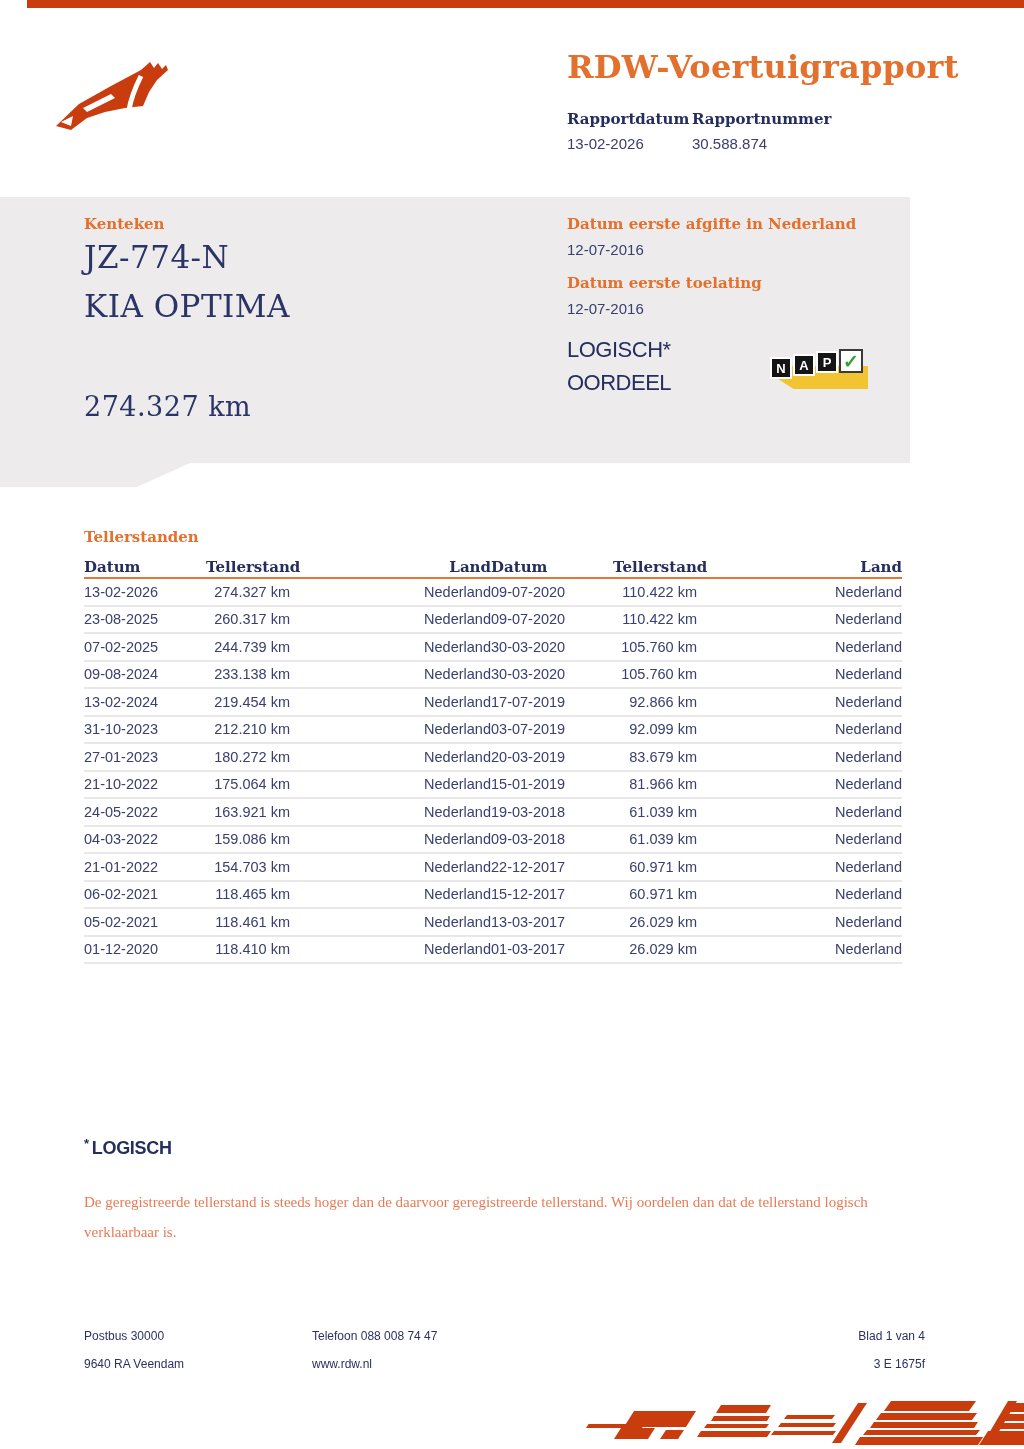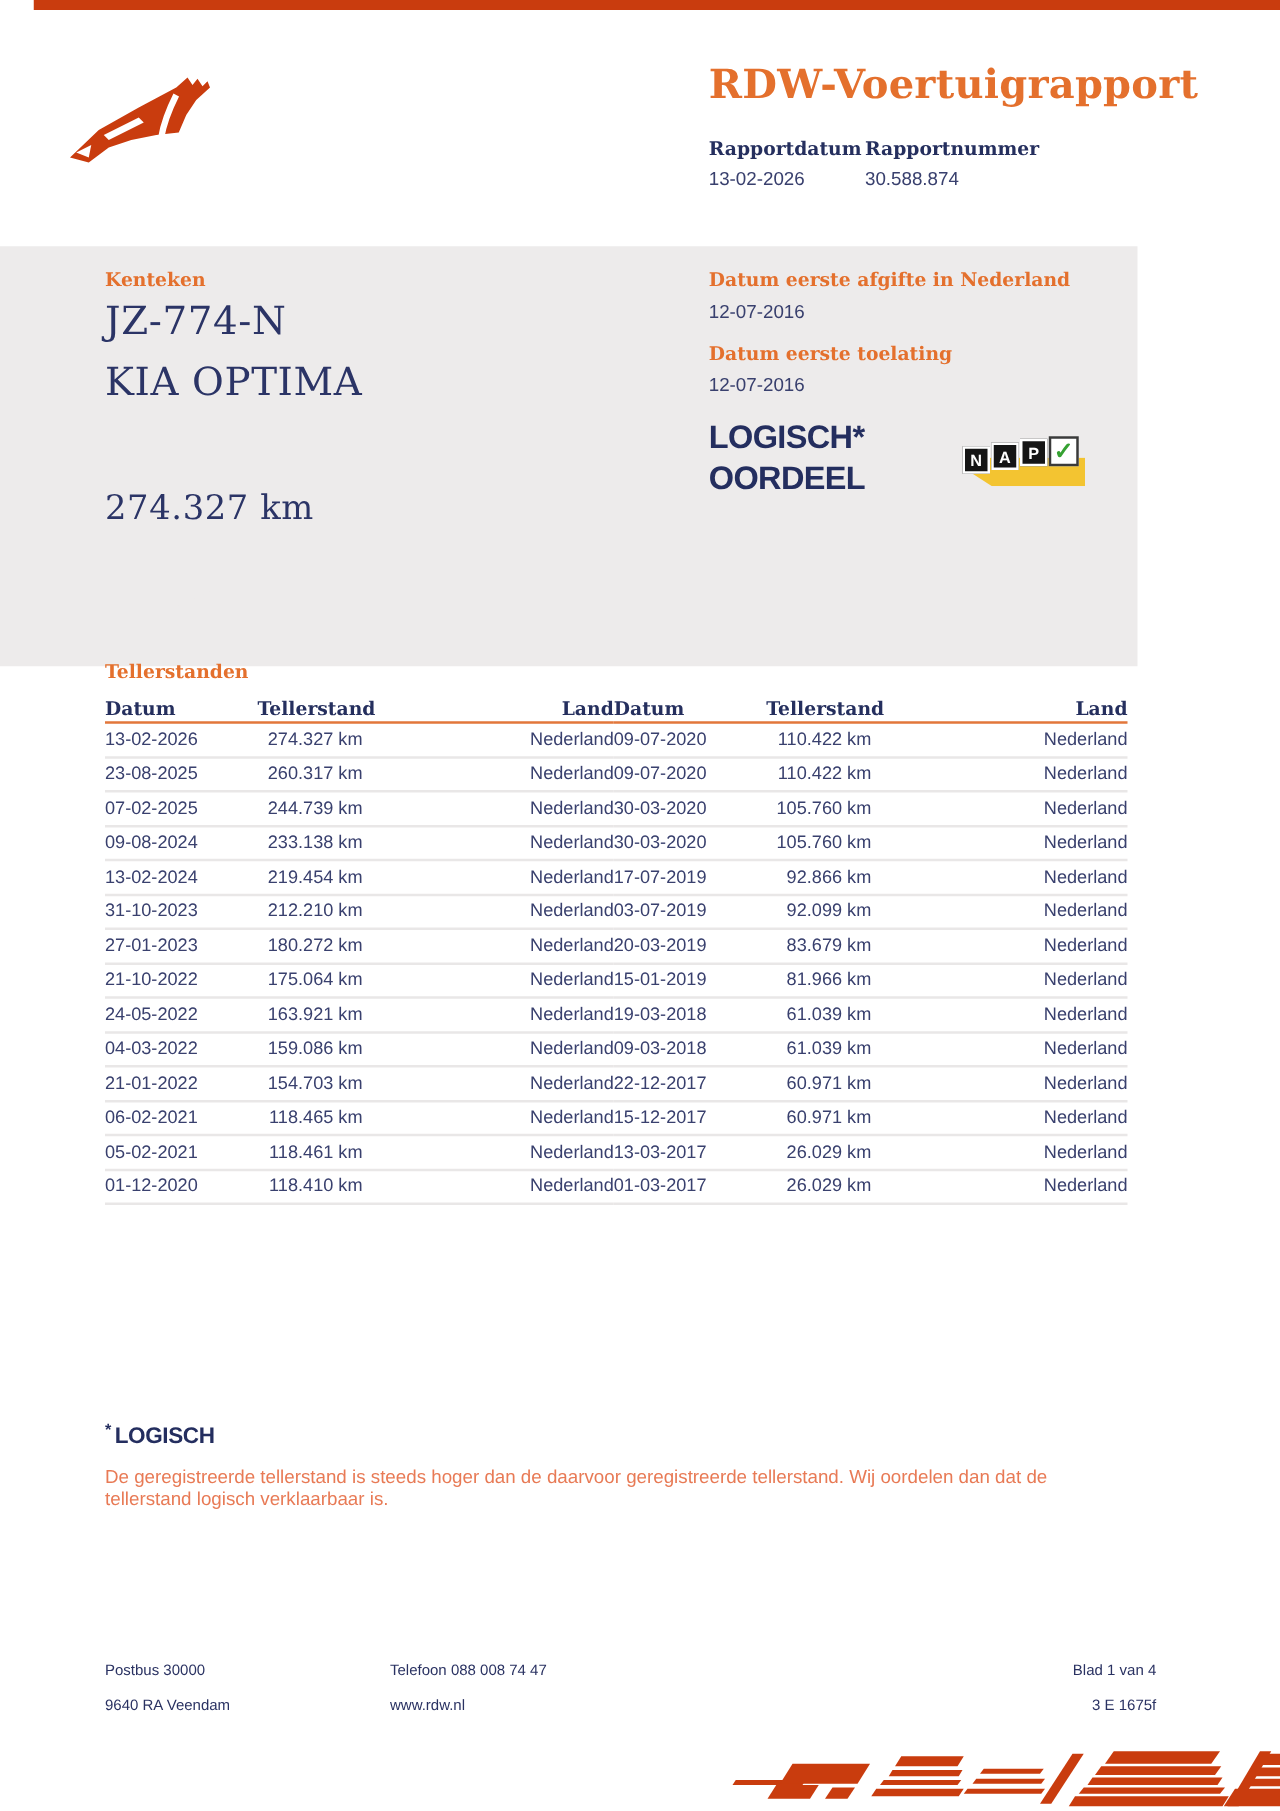--- a/index.html
+++ b/index.html
@@ -27,31 +27,31 @@
   .logo-text{position:absolute;left:183px;top:42px;font-family:"DejaVu Serif",serif;font-weight:bold;
              font-size:42px;color:#1f2a5c;letter-spacing:1px;}
 
   .report-head{position:absolute;left:567px;top:48px;width:420px;}
   .report-title{font-family:"DejaVu Serif",serif;font-weight:bold;font-size:32px;color:var(--accent-orange);letter-spacing:.2px;}
   .report-meta{margin-top:24px;display:grid;grid-template-columns:125px auto;row-gap:7px;}
   .meta-label{font-family:"DejaVu Serif",serif;font-weight:bold;font-size:15px;color:var(--navy);}
   .meta-value{font-size:15px;color:var(--value-navy);}
 
   
-  .panel{position:absolute;left:0;top:197px;width:910px;height:336px;background:var(--panel-gray);}
+  .panel{position:absolute;left:0;top:197px;width:910px;height:266px;background:var(--panel-gray);}
   .panel::after{content:"";position:absolute;left:0;top:266px;width:190px;height:24px;background:var(--panel-gray);
                 clip-path:polygon(0 0,100% 0,72% 100%,0 100%);}
   .panel-col-left{position:absolute;left:84px;top:18px;width:420px;}
   .panel-col-right{position:absolute;left:567px;top:18px;width:330px;}
   .f-label{font-family:"DejaVu Serif",serif;font-weight:bold;font-size:15px;color:var(--accent-orange);}
   .f-value-big{font-family:"DejaVu Serif",serif;font-size:31px;color:#2b3466;margin:6px 0 13px 0;letter-spacing:.5px;}
   .f-value-km{font-family:"DejaVu Serif",serif;font-size:27px;color:#2b3466;margin-top:7px;letter-spacing:.5px;}
   .f-value{font-size:15px;color:var(--value-navy);margin:8px 0 16px 0;}
   .spacer-mid{height:47px;}
-  .oordeel{margin-top:14px;font-weight:bold;font-size:26px;line-height:33px;color:#242e5f;letter-spacing:-0.5px;}
+  .oordeel{margin-top:14px;font-weight:normal;font-size:22px;line-height:33px;color:#242e5f;letter-spacing:-0.5px;}
 
   
   .nap{position:absolute;left:203px;top:134px;width:102px;height:44px;}
   .nap-yellow{position:absolute;left:5px;top:17px;width:93px;height:23px;background:var(--nap-yellow);
               clip-path:polygon(0 0,100% 0,100% 100%,20% 100%,0 48%);}
   .nap-tile{position:absolute;width:22px;height:22px;background:#151515;border:2px solid #fff;
             color:#fff;font-weight:bold;font-size:13px;display:flex;align-items:center;justify-content:center;}
   .nap-t0{left:0;top:8px;} .nap-t1{left:23px;top:5px;} .nap-t2{left:46px;top:2px;}
   .nap-check{position:absolute;left:69px;top:0;width:24px;height:24px;background:#fff;border:2px solid #3a3a3a;
              display:flex;align-items:center;justify-content:center;color:var(--check-green);
@@ -66,21 +66,21 @@
   .thead,.trow{display:grid;grid-template-columns:122px 84px 1fr;align-items:center;}
   .thead{height:22px;border-bottom:2px solid var(--rule-orange);
          font-family:"DejaVu Serif",serif;font-weight:bold;font-size:15px;color:var(--navy);}
   .trow{height:27.5px;border-bottom:2px solid var(--row-line);font-size:14.5px;color:var(--value-navy);}
   .c1,.c2{text-align:right;}
 
   
   .footnote{position:absolute;left:84px;top:1136px;width:800px;}
   .fn-title{font-weight:bold;font-size:18px;color:#242e5f;letter-spacing:-0.3px;}
   .fn-star{font-size:13px;vertical-align:6px;margin-right:3px;}
-  .fn-text{margin-top:14px;font-size:15px;line-height:18px;color:var(--salmon);max-width:790px;}
+  .fn-text{margin-top:28px;font-size:15px;line-height:30px;color:var(--salmon);max-width:790px;font-family:Liberation Serif, serif;}
 
   
   .pfooter{position:absolute;left:84px;top:1322px;width:841px;font-size:12px;color:#2a3262;}
   .frow{display:flex;height:28px;align-items:center;}
   .fc1{width:228px;} .fc2{flex:1;} .fc3{text-align:center;}
 
   
   .speed{position:absolute;left:584px;top:1397px;width:440px;height:52px;}
 </style>
 </head>

